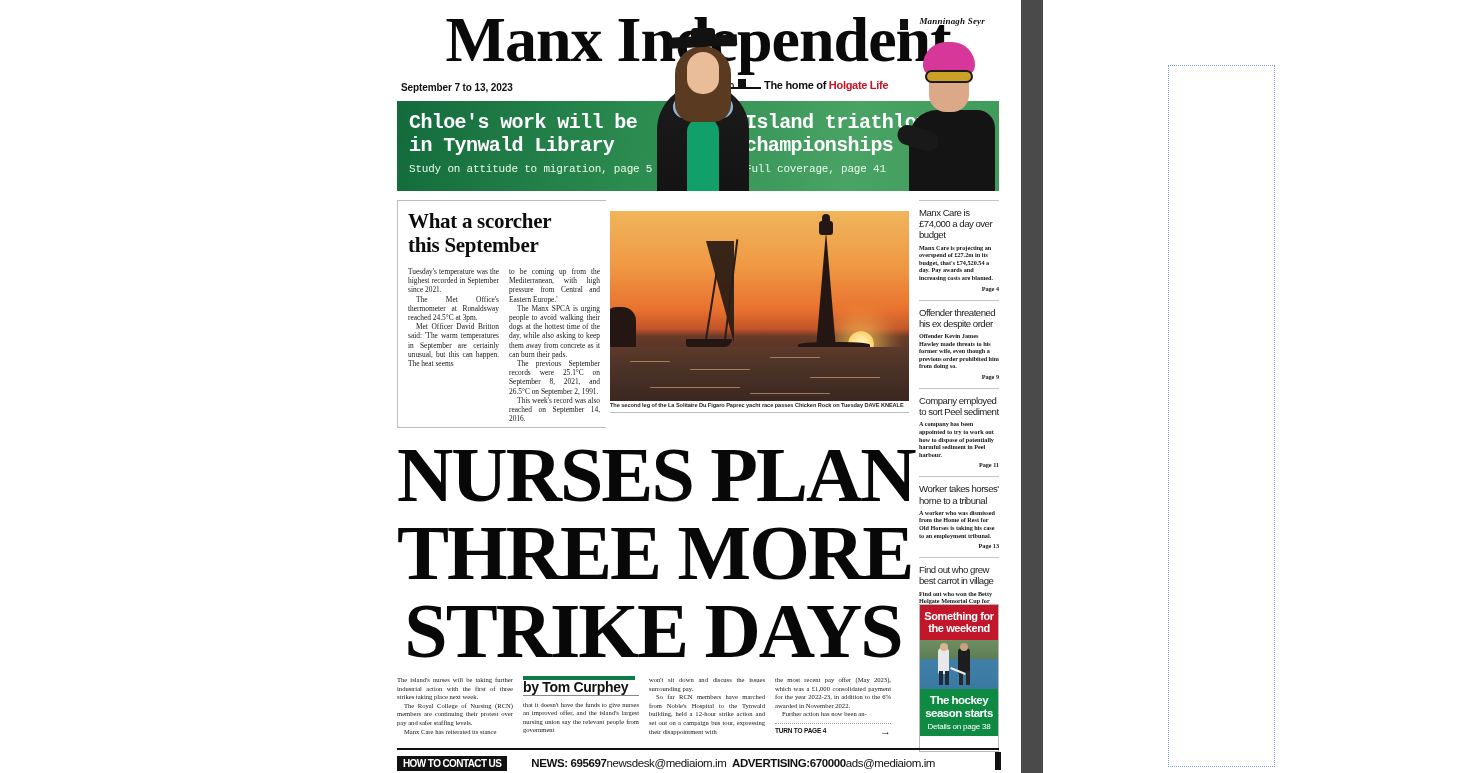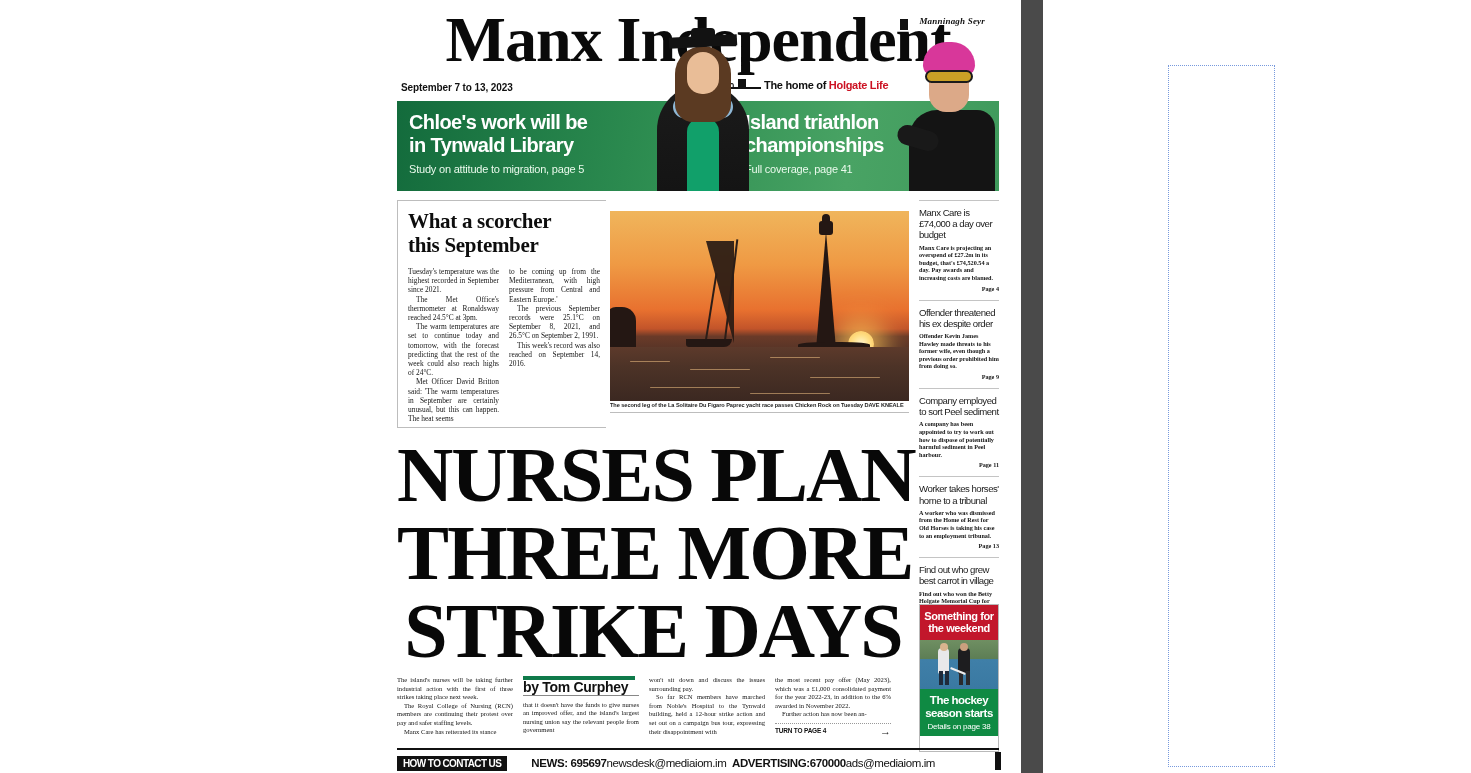--- a/index.html
+++ b/index.html
@@ -62,21 +62,21 @@
   .promo .cell{position:absolute;top:0;height:90px;}
   .promo .cellA{left:0;width:300px;}
   .promo .cellB{left:336px;width:270px;}
   .promo h3{
     margin:0;padding:0;color:#fff;font-size:20px;line-height:23px;font-weight:700;
     letter-spacing:-.6px;
   }
   .promo .kick{
     margin-top:6px;color:#eafaec;font-size:11px;font-weight:400;letter-spacing:-.2px;
   }
-  .promo .pad{padding:10px 0 0 12px;}
+  .promo .pad{padding:10px 0 0 12px;font-family:Liberation Mono, monospace;}
   
   .grad-photo{
     position:absolute;left:268px;top:-101px;width:120px;height:191px;overflow:hidden;
   }
   .grad-body{position:absolute;left:14px;top:84px;width:92px;height:107px;
     background:linear-gradient(180deg,#1b1b1b 0%,#141414 100%);
     border-radius:46px 46px 0 0;}
   .grad-dress{position:absolute;left:44px;top:118px;width:32px;height:73px;background:#11a06a;border-radius:14px 14px 0 0;}
   .grad-hair{position:absolute;left:32px;top:46px;width:56px;height:76px;background:#5b3a22;border-radius:28px 28px 18px 18px;}
   .grad-face{position:absolute;left:44px;top:52px;width:32px;height:42px;background:#e9bd97;border-radius:16px 16px 15px 15px;}
@@ -267,25 +267,25 @@
 
     <div class="scorcher">
       <h2>
         <span>What a scorcher</span><br>
         <span>this September</span>
       </h2>
       <div class="sc-cols">
         <div class="sc-col">
           <p class="first">Tuesday's temperature was the highest recorded in September since 2021.</p>
           <p>The Met Office's thermometer at Ronaldsway reached 24.5°C at 3pm.</p>
-          <p>The warm temperatures are set to continue today and tomorrow, with the forecast predicting that the rest of the week could also reach highs of 24°C.</p>
           <p>Met Officer David Britton said: 'The warm temperatures in September are certainly unusual, but this can happen. The heat seems</p>
         </div>
         <div class="sc-col">
           <p class="first">to be coming up from the Mediterranean, with high pressure from Central and Eastern Europe.'</p>
+          <p>The Manx SPCA is urging people to avoid walking their dogs at the hottest time of the day, while also asking to keep them away from concrete as it can burn their pads.</p>
           <p>The previous September records were 25.1°C on September 8, 2021, and 26.5°C on September 2, 1991.</p>
           <p>This week's record was also reached on September 14, 2016.</p>
         </div>
       </div>
     </div>
 
     <div class="photo-wrap">
       <div class="photo">
         <div class="sun"></div>
         <div class="lighthouse"></div>

